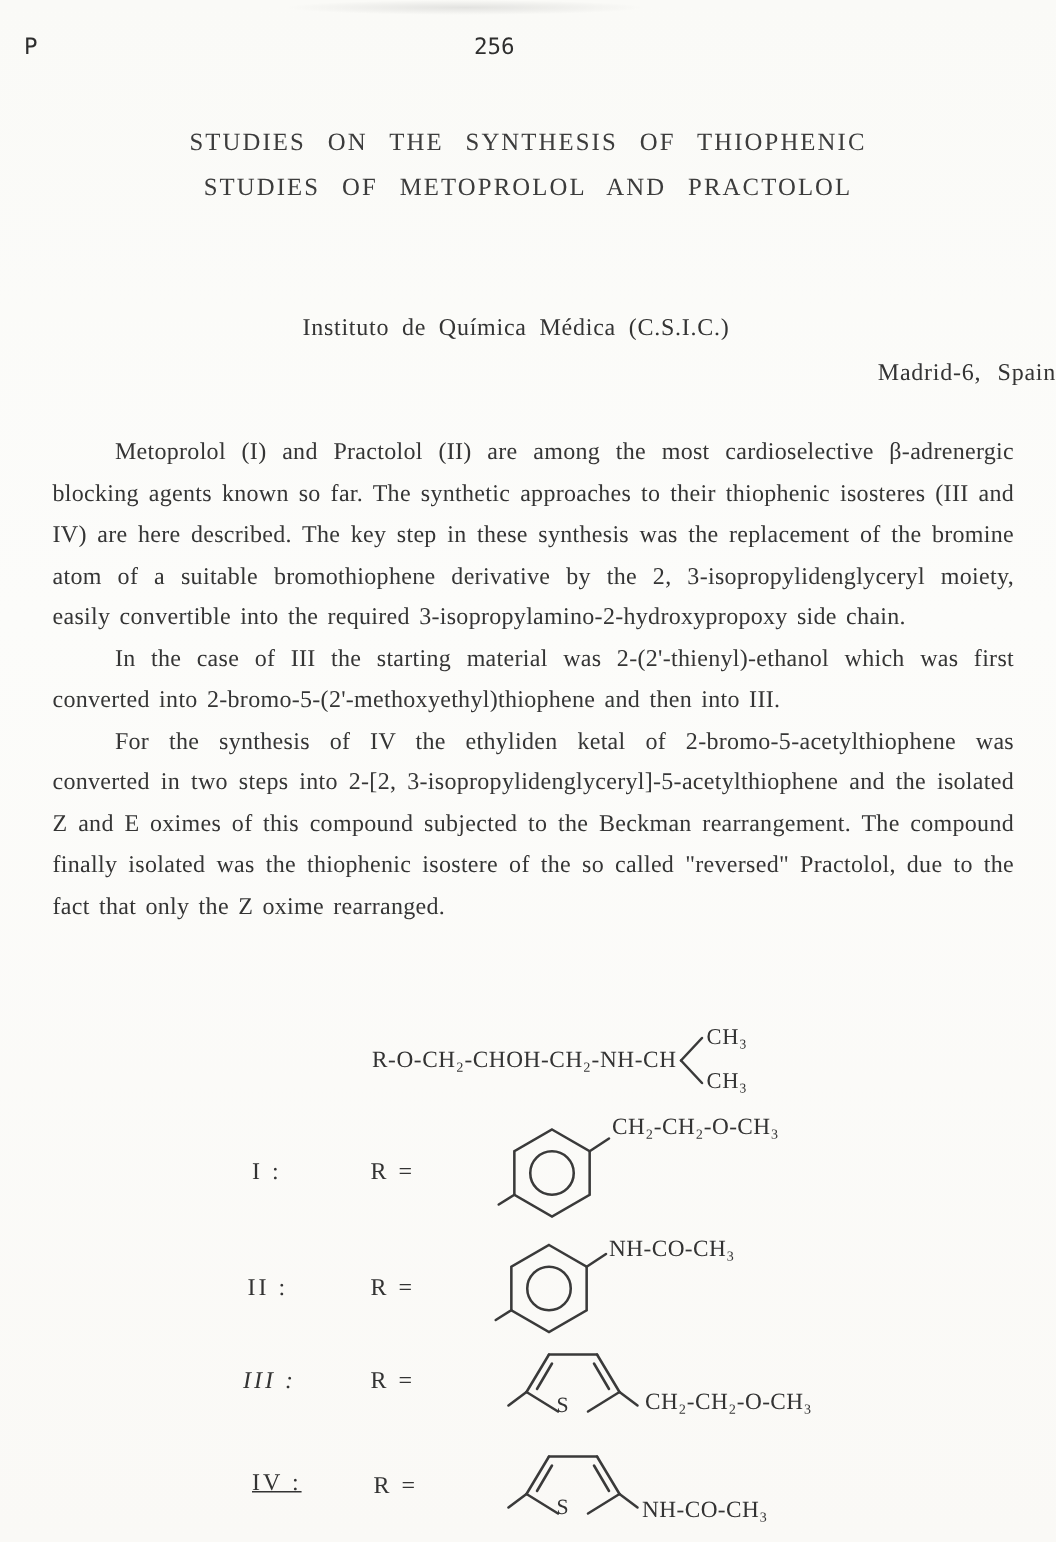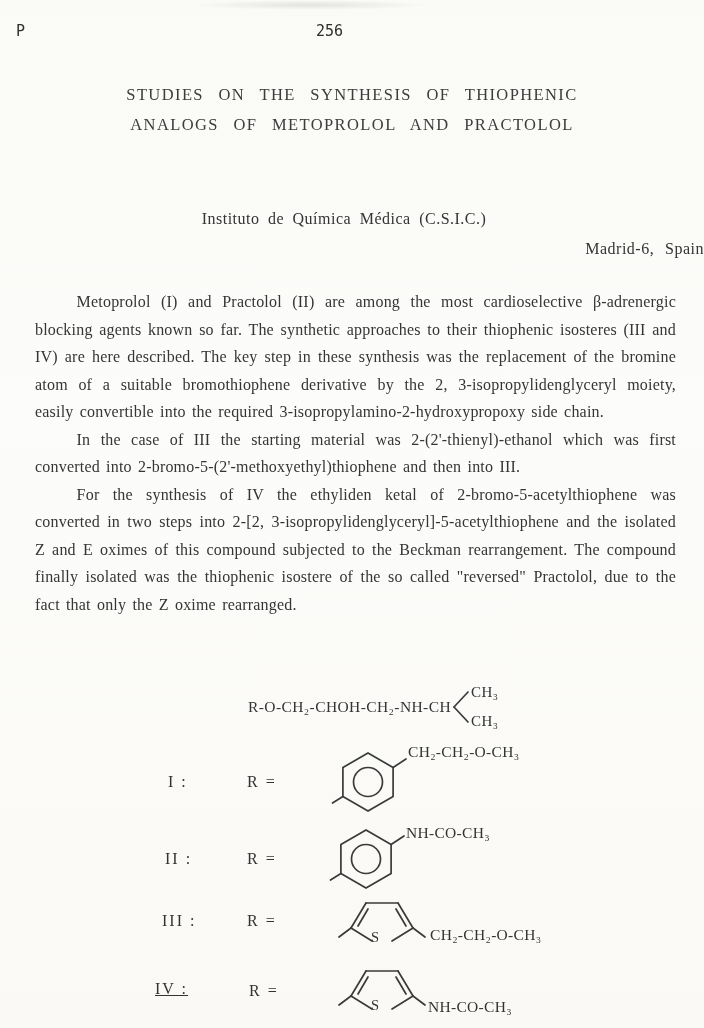--- a/index.html
+++ b/index.html
@@ -51,21 +51,21 @@
 <div class="page">
   <div class="smudge"></div>
 
   <div class="hdr">
     <span class="pmark">P</span>
     <span class="pageno">256</span>
   </div>
 
   <div class="titleblock">
     <div class="titleline">STUDIES ON THE SYNTHESIS OF THIOPHENIC</div>
-    <div class="titleline">ANALOGS OF METOPROLOL AND PRACTOLOL</div>
+    <div class="titleline">STUDIES OF METOPROLOL AND PRACTOLOL</div>
   </div>
 
   <div class="affil">Instituto de Química Médica (C.S.I.C.)</div>
   <div class="loc">Madrid-6, Spain</div>
 
   <div class="bodytext">
     <p>Metoprolol (I) and Practolol (II) are among the most cardioselective β-adrenergic blocking agents known so far. The synthetic approaches to their thiophenic isosteres (III and IV) are here described. The key step in these synthesis was the replacement of the bromine atom of a suitable bromothiophene derivative by the 2, 3-isopropylidenglyceryl moiety, easily convertible into the required 3-isopropylamino-2-hydroxypropoxy side chain.</p>
     <p>In the case of III the starting material was 2-(2'-thienyl)-ethanol which was first converted into 2-bromo-5-(2'-methoxyethyl)thiophene and then into III.</p>
     <p>For the synthesis of IV the ethyliden ketal of 2-bromo-5-acetylthiophene was converted in two steps into 2-[2, 3-isopropylidenglyceryl]-5-acetylthiophene and the isolated Z and E oximes of this compound subjected to the Beckman rearrangement. The compound finally isolated was the thiophenic isostere of the so called "reversed" Practolol, due to the fact that only the Z oxime rearranged.</p>
   </div>
@@ -104,41 +104,41 @@
         <polygon points="34,4 59.1,18.5 59.1,47.5 34,62 8.9,47.5 8.9,18.5"></polygon>
         <circle cx="34" cy="33" r="14.5"></circle>
         <line x1="59.1" y1="18.5" x2="72" y2="10"></line>
         <line x1="8.9" y1="47.5" x2="-1.5" y2="54"></line>
       </svg>
       <span class="subst" style="left:78px;top:-2px;">NH-CO-CH₃</span>
     </div>
   </div>
 
   <div class="structrow" style="top:896px;height:70px;">
-    <span class="roman" style="left:162px;top:16px;">III :</span>
+    <span class="roman" style="left:162px;top:16px;font-style:italic;">III :</span>
     <span class="req" style="left:247px;top:16px;">R =</span>
     <div class="ringblock" style="left:336px;top:2px;">
       <svg width="96" height="52" viewBox="-6 0 96 52">
         <line x1="24" y1="5" x2="56" y2="5"></line>
         <line x1="24" y1="5" x2="9" y2="30"></line>
         <line x1="56" y1="5" x2="71" y2="30"></line>
         <line x1="9" y1="30" x2="30" y2="43"></line>
         <line x1="71" y1="30" x2="50" y2="43"></line>
         <line x1="26" y1="11" x2="16" y2="28"></line>
         <line x1="54" y1="11" x2="64" y2="28"></line>
         <line x1="9" y1="30" x2="-3" y2="39"></line>
         <line x1="71" y1="30" x2="83" y2="39"></line>
       </svg>
       <span class="sulfur" style="left:35px;top:31px;">S</span>
       <span class="subst" style="left:94px;top:28px;">CH₂-CH₂-O-CH₃</span>
     </div>
   </div>
 
   <div class="structrow" style="top:960px;height:68px;">
-    <span class="roman" style="left:155px;top:20px;text-decoration:underline;">IV :</span>
+    <span class="roman" style="left:168px;top:20px;text-decoration:underline;">IV :</span>
     <span class="req" style="left:249px;top:22px;">R =</span>
     <div class="ringblock" style="left:336px;top:6px;">
       <svg width="96" height="52" viewBox="-6 0 96 52">
         <line x1="24" y1="5" x2="56" y2="5"></line>
         <line x1="24" y1="5" x2="9" y2="30"></line>
         <line x1="56" y1="5" x2="71" y2="30"></line>
         <line x1="9" y1="30" x2="30" y2="43"></line>
         <line x1="71" y1="30" x2="50" y2="43"></line>
         <line x1="26" y1="11" x2="16" y2="28"></line>
         <line x1="54" y1="11" x2="64" y2="28"></line>

